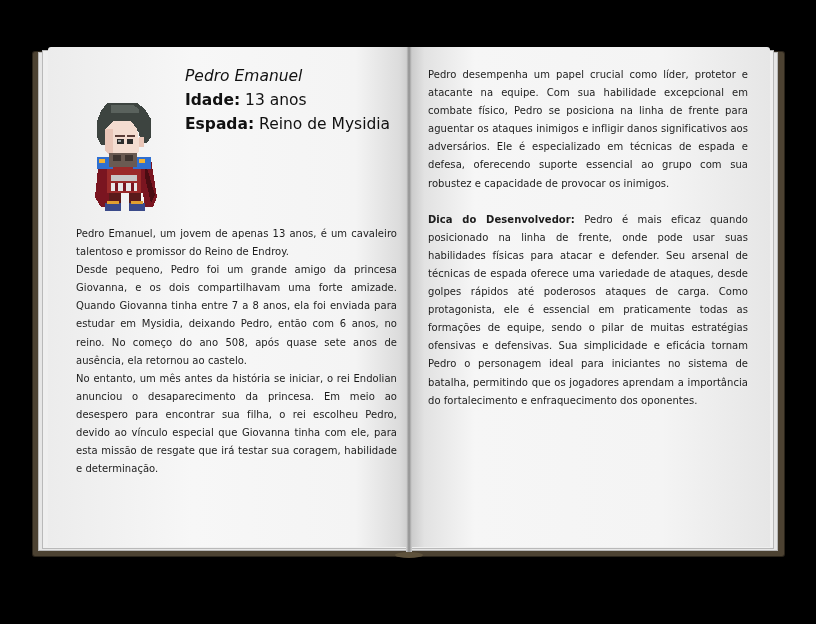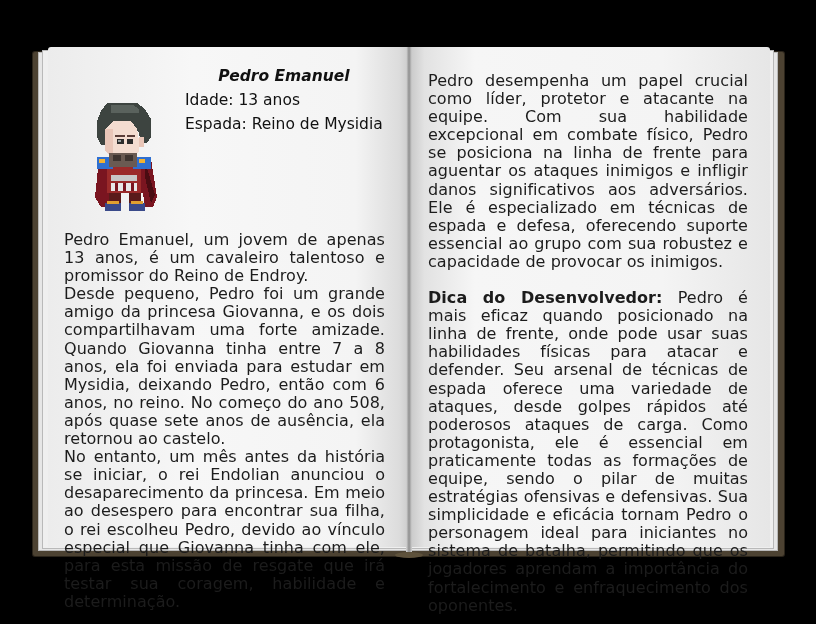--- a/index.html
+++ b/index.html
@@ -39,28 +39,28 @@
   .spine-knot {
     position: absolute; left: 395px; top: 552px; width: 28px; height: 6px;
     border-radius: 50%; background: #5e523c;
   }
 
   
   .portrait {
     position: absolute; left: 89px; top: 95px; width: 72px; height: 118px;
   }
   .info { position: absolute; left: 185px; top: 64px; font-size: 15.5px; line-height: 24px; color:#111; }
-  .info .name { font-style: italic; font-weight: bold; text-align: center; }
-  .info .lbl { font-weight: normal; }
+  .info .name { font-style: italic; font-weight: normal; }
+  .info .lbl { font-weight: bold; }
 
   .text {
-    position: absolute; font-size: 16px; line-height: 18.1px; text-align: justify;
-    color: #1c1c1c; letter-spacing: 0.05px; margin-top: 6px;
+    position: absolute; font-size: 10px; line-height: 18.1px; text-align: justify;
+    color: #1c1c1c; letter-spacing: 0.05px;
   }
-  .text.lft { left: 64px; top: 225px; width: 321px; }
+  .text.lft { left: 76px; top: 225px; width: 321px; }
   .text.rgt { left: 428px; top: 66px; width: 320px; }
   .text p { margin: 0; }
   .gap { height: 18px; }
   .tip-label { font-weight: bold; }
 </style>
 </head>
 <body>
 
 <div class="cover"></div>
 <div class="stack l1"></div>

